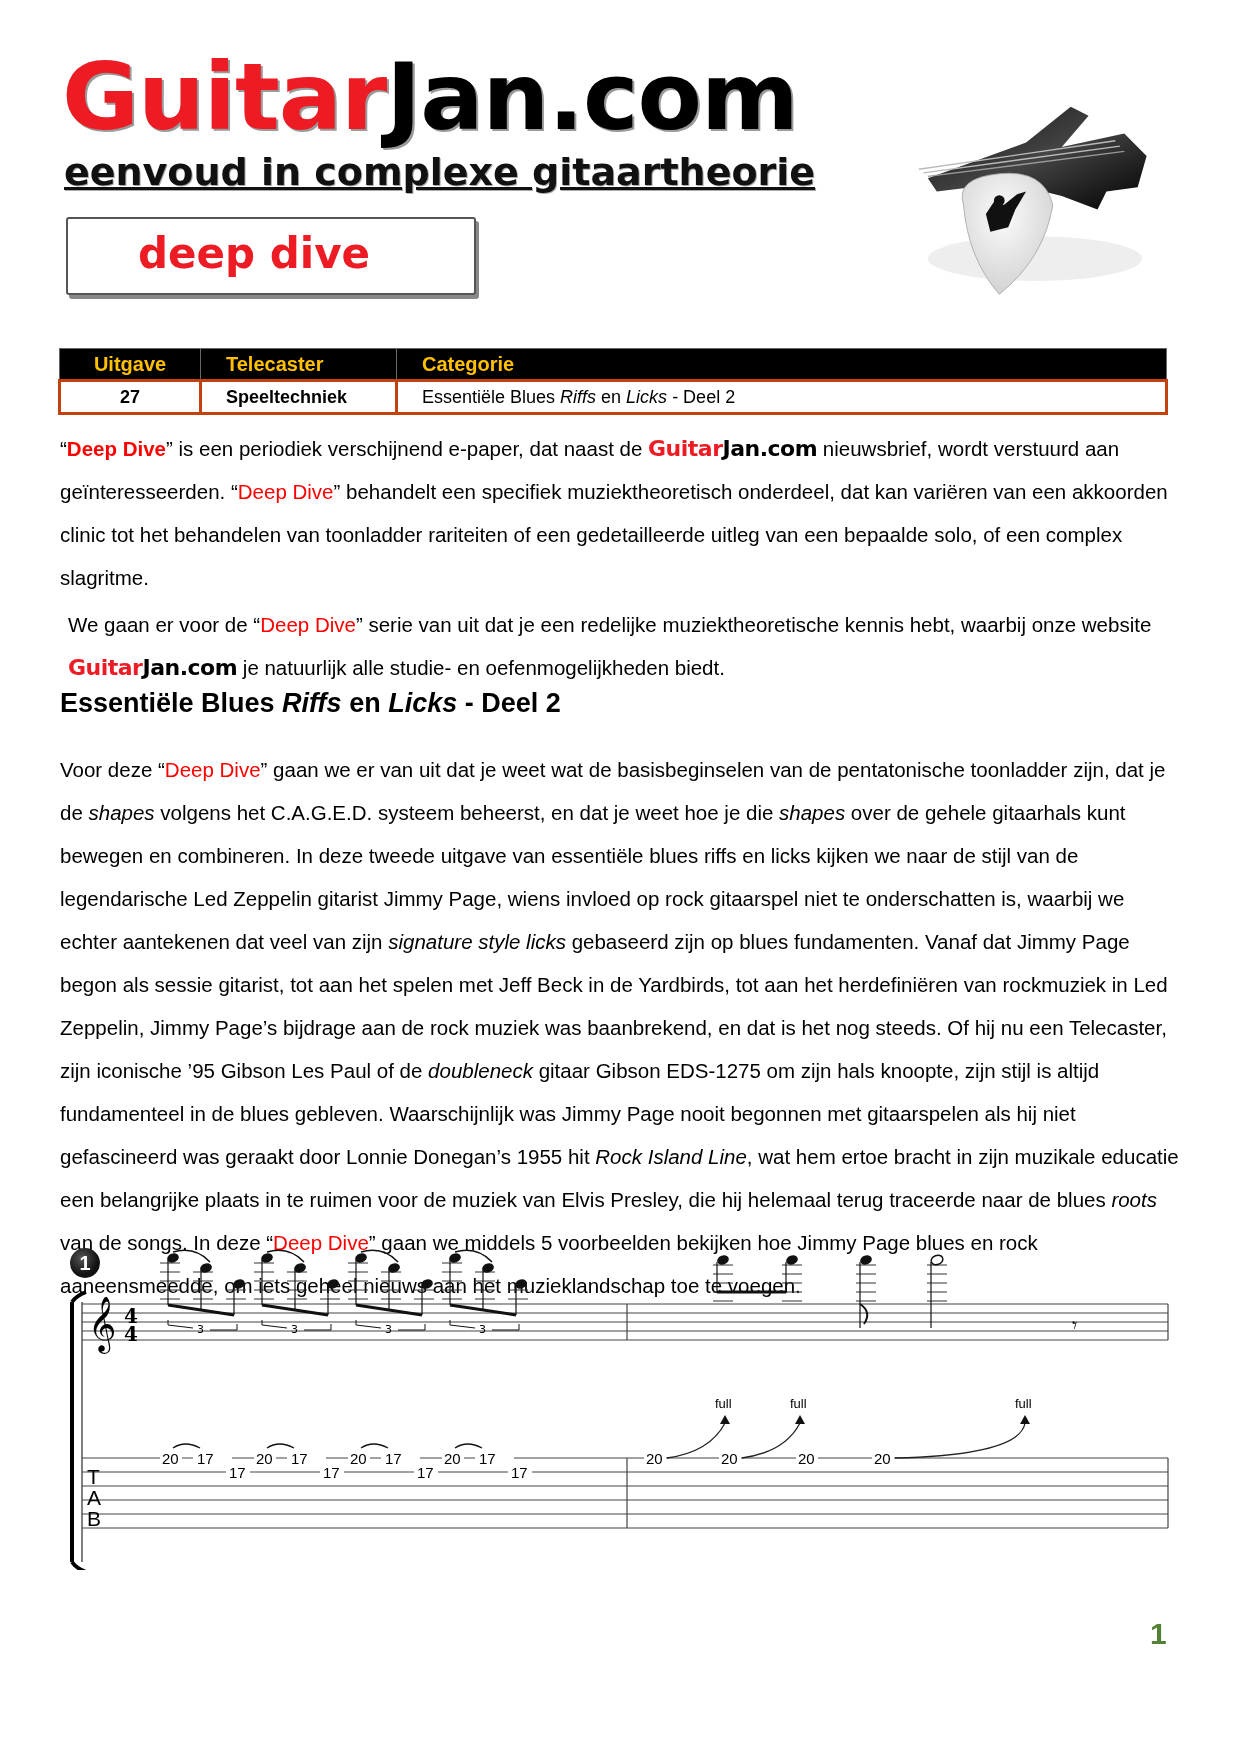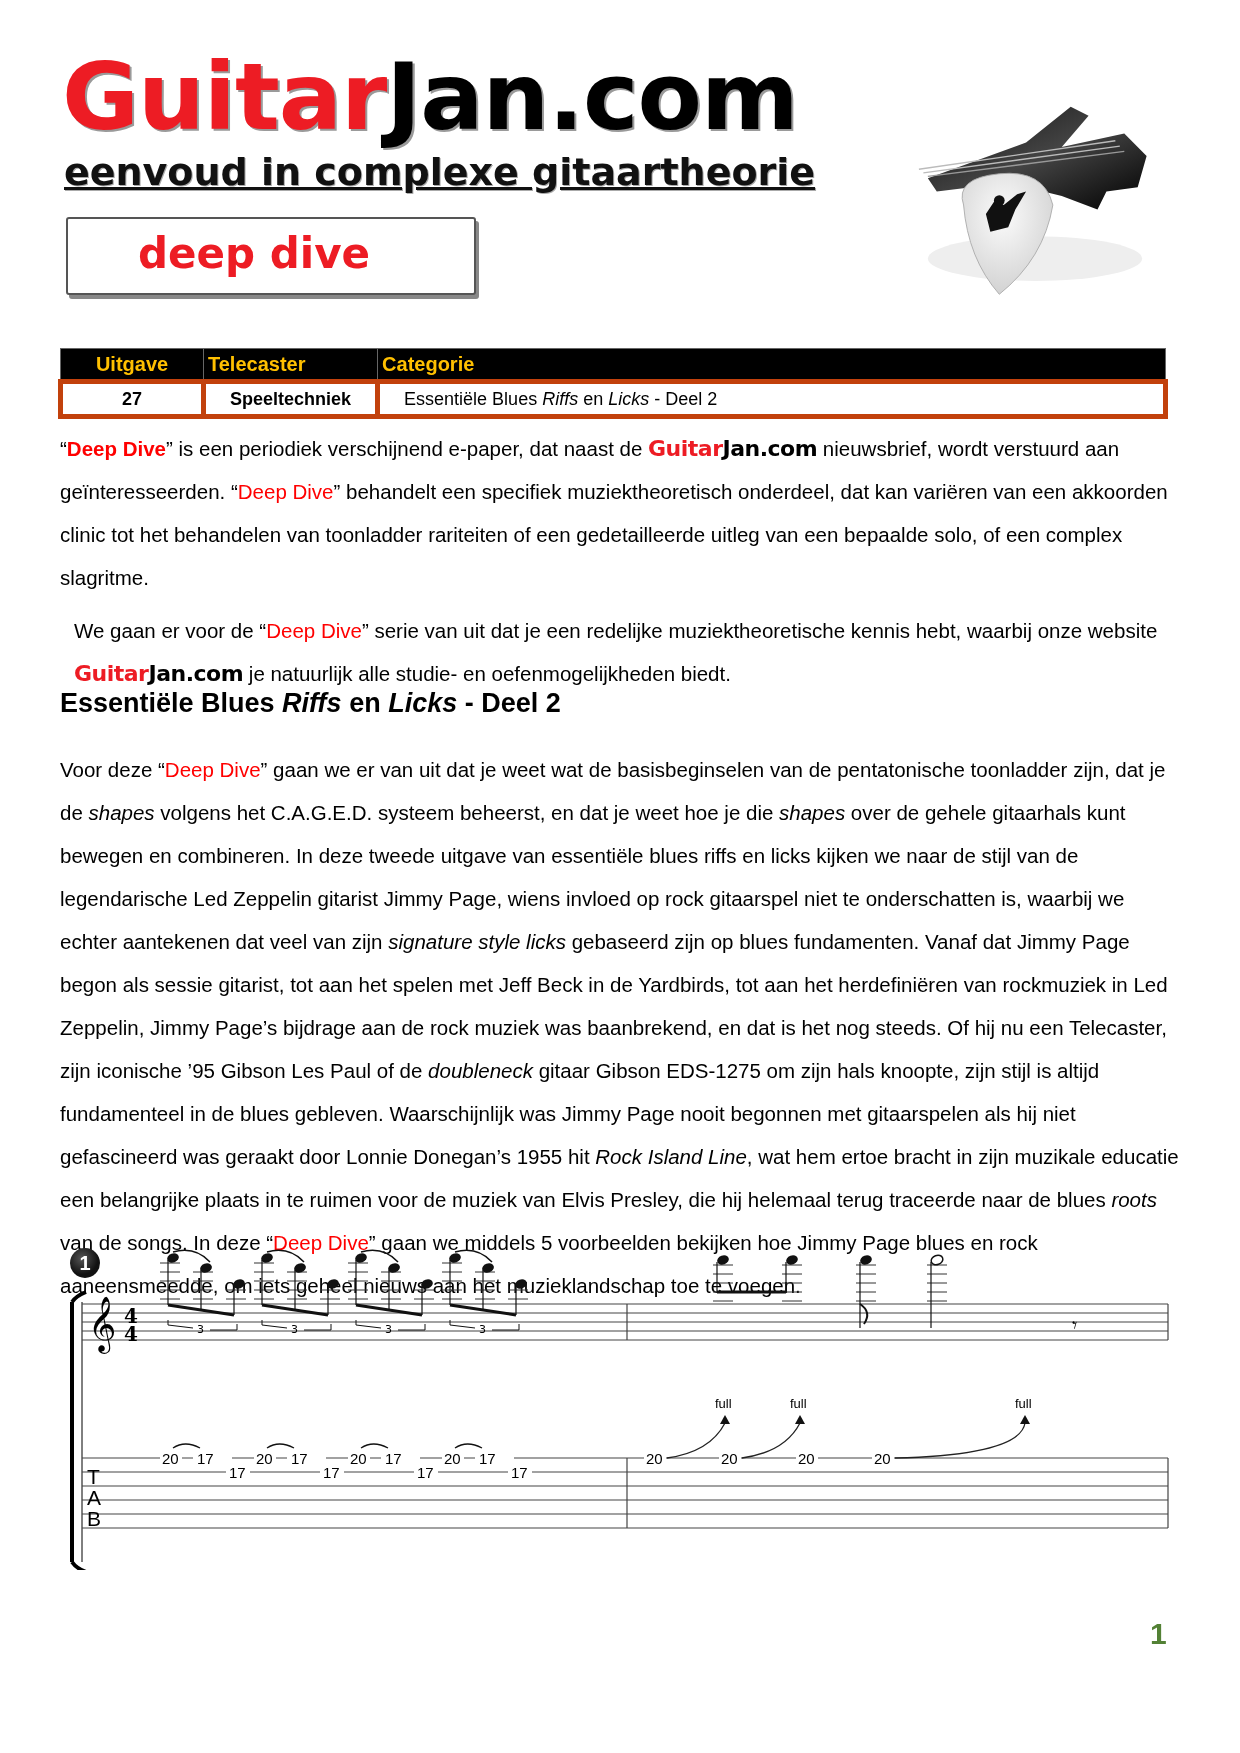--- a/index.html
+++ b/index.html
@@ -20,22 +20,22 @@
     box-shadow: 3px 4px 0 #888; }
   .deepdive-text { position: absolute; left: 70px; top: 10px; font-family: "DejaVu Sans", sans-serif;
     font-size: 42px; font-weight: bold; color: #ED1C24; letter-spacing: 0px; }
 
   .hero-image { position: absolute; left: 900px; top: 80px; width: 270px; height: 250px; }
 
   
   .info-table { position: absolute; left: 58px; top: 348px; width: 1110px; border-collapse: collapse;
     font-family: "Liberation Sans", sans-serif; }
   .info-table th { background: #000; color: #FFC000; font-size: 20px; font-weight: bold; text-align: left;
-    padding: 3px 4px; height: 24px; border: 1px solid #666; }
-  .info-table td { font-size: 18px; padding: 3px 24px; height: 24px; border: 5px solid #c2410c; }
+    padding: 3px 25px; height: 24px; border: 1px solid #666; }
+  .info-table td { font-size: 18px; padding: 3px 24px; height: 24px; border: 3px solid #c2410c; }
   .col-1 { width: 90px; text-align: center !important; }
   .col-2 { width: 145px; }
   .td-bold { font-weight: bold; }
 
   
   .para { position: absolute; left: 60px; width: 1120px; font-size: 20.5px; line-height: 43px; }
   .red { color: #FF0000; }
   .red-bold { color: #FF0000; font-weight: bold; }
   .brand-inline { font-family: "DejaVu Sans", sans-serif; font-weight: bold; font-size: 22px; letter-spacing: -0.5px; }
   .brand-inline .r { color: #ED1C24; }
@@ -95,21 +95,21 @@
     <tr>
       <td class="col-1 td-bold">27</td>
       <td class="td-bold">Speeltechniek</td>
       <td><span>Essentiële Blues </span><i>Riffs</i><span> en </span><i>Licks</i><span> - Deel 2</span></td>
     </tr>
   </tbody>
 </table>
 
 <p class="para" style="top: 427px; margin:0;"><span>“</span><span class="red-bold">Deep Dive</span><span>” is een periodiek verschijnend e-paper, dat naast de </span><span class="brand-inline"><span class="r">Guitar</span><span class="b">Jan.com</span></span><span> nieuwsbrief, wordt verstuurd aan geïnteresseerden. “</span><span class="red">Deep Dive</span><span>” behandelt een specifiek muziektheoretisch onderdeel, dat kan variëren van een akkoorden clinic tot het behandelen van toonladder rariteiten of een gedetailleerde uitleg van een bepaalde solo, of een complex slagritme.</span></p>
 
-<p class="para" style="top: 595px; margin:14px;"><span>We gaan er voor de “</span><span class="red">Deep Dive</span><span>” serie van uit dat je een redelijke muziektheoretische kennis hebt, waarbij onze website </span><span class="brand-inline"><span class="r">Guitar</span><span class="b">Jan.com</span></span><span> je natuurlijk alle studie- en oefenmogelijkheden biedt.</span></p>
+<p class="para" style="top: 595px; margin:8px;"><span>We gaan er voor de “</span><span class="red">Deep Dive</span><span>” serie van uit dat je een redelijke muziektheoretische kennis hebt, waarbij onze website </span><span class="brand-inline"><span class="r">Guitar</span><span class="b">Jan.com</span></span><span> je natuurlijk alle studie- en oefenmogelijkheden biedt.</span></p>
 
 <h2 class="section-title" style="margin:0;"><span>Essentiële Blues </span><i>Riffs</i><span> en </span><i>Licks</i><span> - Deel 2</span></h2>
 
 <p class="para" style="top: 748px; margin:0;"><span>Voor deze “</span><span class="red">Deep Dive</span><span>” gaan we er van uit dat je weet wat de basisbeginselen van de pentatonische toonladder zijn, dat je de </span><i>shapes</i><span> volgens het C.A.G.E.D. systeem beheerst, en dat je weet hoe je die </span><i>shapes</i><span> over de gehele gitaarhals kunt bewegen en combineren. In deze tweede uitgave van essentiële blues riffs en licks kijken we naar de stijl van de legendarische Led Zeppelin gitarist Jimmy Page, wiens invloed op rock gitaarspel niet te onderschatten is, waarbij we echter aantekenen dat veel van zijn </span><i>signature style licks</i><span> gebaseerd zijn op blues fundamenten. Vanaf dat Jimmy Page begon als sessie gitarist, tot aan het spelen met Jeff Beck in de Yardbirds, tot aan het herdefiniëren van rockmuziek in Led Zeppelin, Jimmy Page’s bijdrage aan de rock muziek was baanbrekend, en dat is het nog steeds. Of hij nu een Telecaster, zijn iconische ’95 Gibson Les Paul of de </span><i>doubleneck</i><span> gitaar Gibson EDS-1275 om zijn hals knoopte, zijn stijl is altijd fundamenteel in de blues gebleven. Waarschijnlijk was Jimmy Page nooit begonnen met gitaarspelen als hij niet gefascineerd was geraakt door Lonnie Donegan’s 1955 hit </span><i>Rock Island Line</i><span>, wat hem ertoe bracht in zijn muzikale educatie een belangrijke plaats in te ruimen voor de muziek van Elvis Presley, die hij helemaal terug traceerde naar de blues </span><i>roots</i><span> van de songs. In deze “</span><span class="red">Deep Dive</span><span>” gaan we middels 5 voorbeelden bekijken hoe Jimmy Page blues en rock aaneensmeedde, om iets geheel nieuws aan het muzieklandschap toe te voegen.</span></p>
 
 <div class="notation">
   <div class="example-badge">1</div>
   <svg width="1130" height="330" viewBox="0 0 1130 330" style="position:absolute;left:0;top:0;">
 
     <path d="M12 62 L12 322 M12 62 Q16 56 26 52 M12 322 Q16 328 26 332" stroke="#000" stroke-width="4" fill="none"></path>

